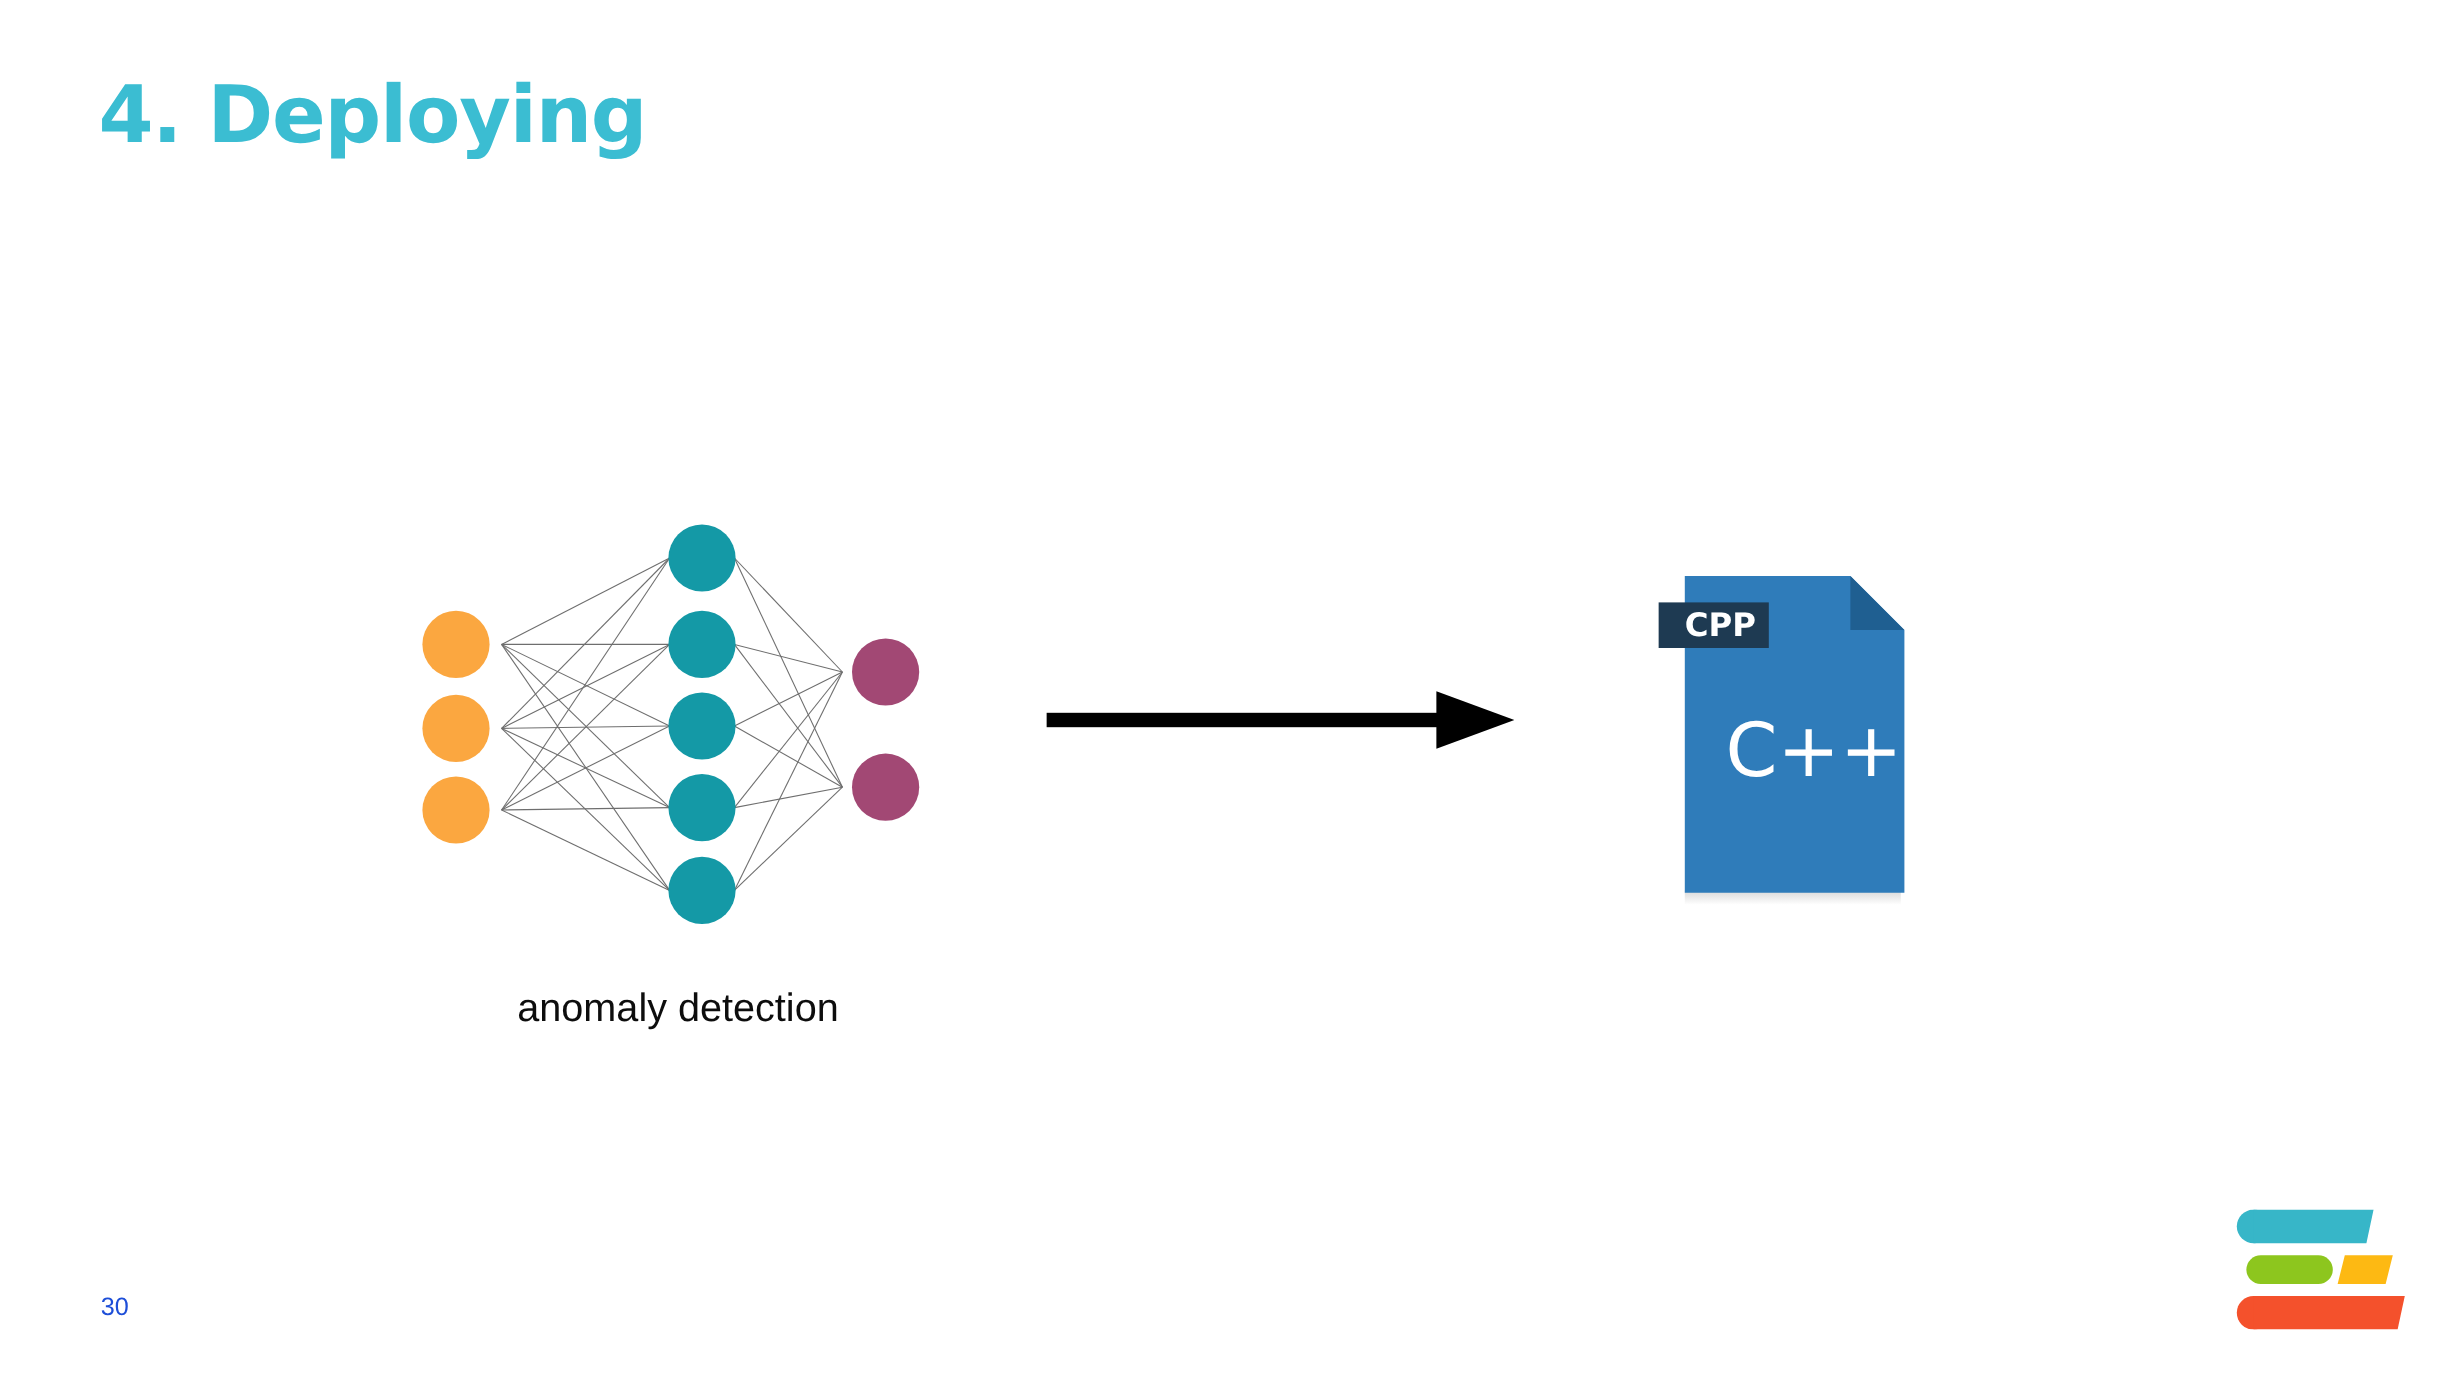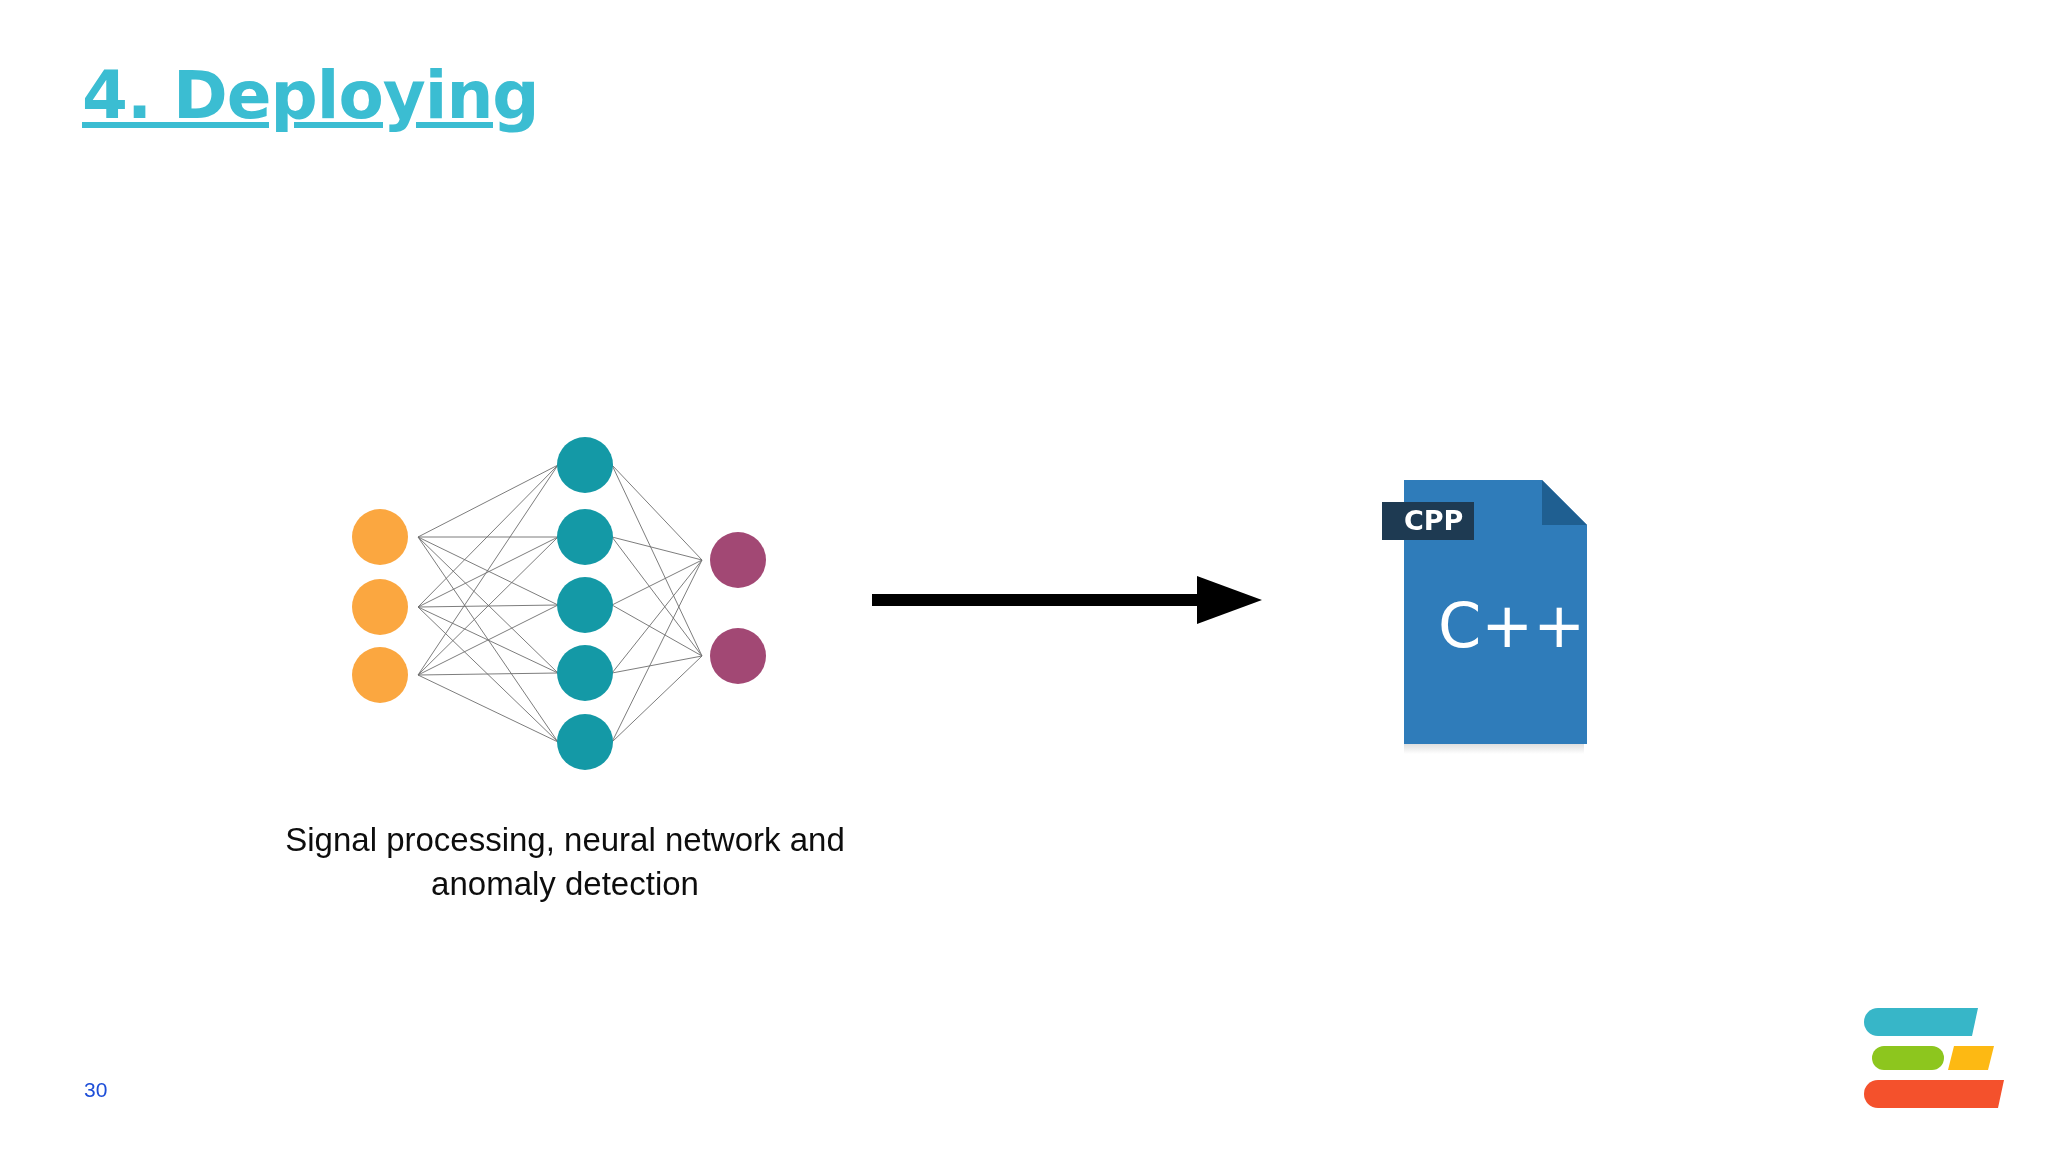--- a/index.html
+++ b/index.html
@@ -21,21 +21,20 @@
     position: absolute;
     left: 82px;
     top: 58px;
     font-family: "DejaVu Sans", sans-serif;
     font-size: 66px;
     font-weight: bold;
     letter-spacing: -1px;
     color: #3BBDD2;
     white-space: nowrap;
     line-height: 1.15;
-    text-decoration: underline;
   }
 
   
   .nn-wrap {
     position: absolute;
     left: 330px;
     top: 420px;
     width: 470px;
     height: 350px;
   }
@@ -152,21 +151,20 @@
     </g>
 
     <g fill="#A24874">
       <circle cx="408" cy="140" r="28"></circle>
       <circle cx="408" cy="236" r="28"></circle>
     </g>
   </svg>
 </div>
 
 <div class="nn-caption">
-  <div>Signal processing, neural network and</div>
   <div>anomaly detection</div>
 </div>
 
 <div class="arrow-wrap">
   <svg class="arrow-svg" viewBox="0 0 390 56" xmlns="http://www.w3.org/2000/svg">
     <rect x="0" y="22" width="335" height="12" fill="#000000"></rect>
     <polygon points="325,4 390,28 325,52" fill="#000000"></polygon>
   </svg>
 </div>
 

